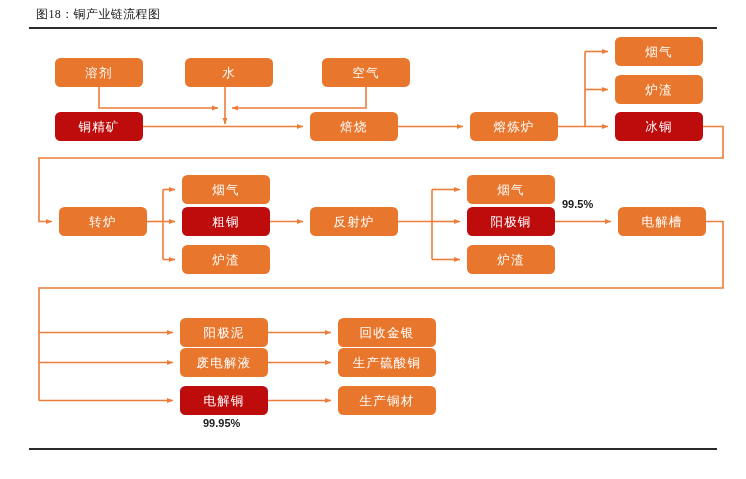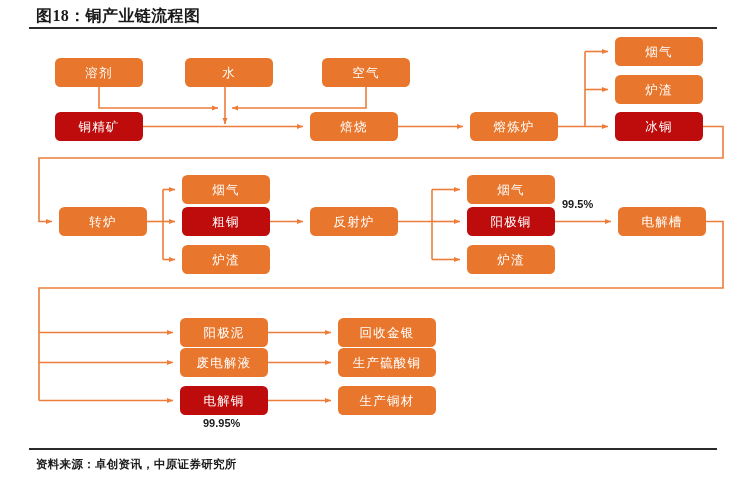--- a/index.html
+++ b/index.html
@@ -17,22 +17,22 @@
   #page {
     position: relative;
     width: 746px;
     height: 479px;
     background: #ffffff;
   }
   .fig-title {
     position: absolute;
     left: 36px;
     top: 6px;
-    font-size: 16px;
-    font-weight: bold;
+    font-size: 12px;
+    font-weight: normal;
     color: #1a1a1a;
     letter-spacing: 0.4px;
     white-space: nowrap;
   }
   .rule-top {
     position: absolute;
     left: 29px;
     top: 27px;
     width: 688px;
     height: 2px;
@@ -239,14 +239,13 @@
           <text class="nodeLabel" x="387" y="371" font-size="11.5">生产铜材</text>
         </g>
       </g>
     <g id="annots">
         <text class="pctLabel" x="562" y="174" fill="#1A1A1A">99.5%</text>
         <text class="pctLabel" x="203" y="393" fill="#1A1A1A">99.95%</text>
       </g>
   </svg>
 
   <div class="rule-bottom"></div>
-  <div class="fig-source">资料来源：卓创资讯，中原证券研究所</div>
 </div>
 
 </body></html>

